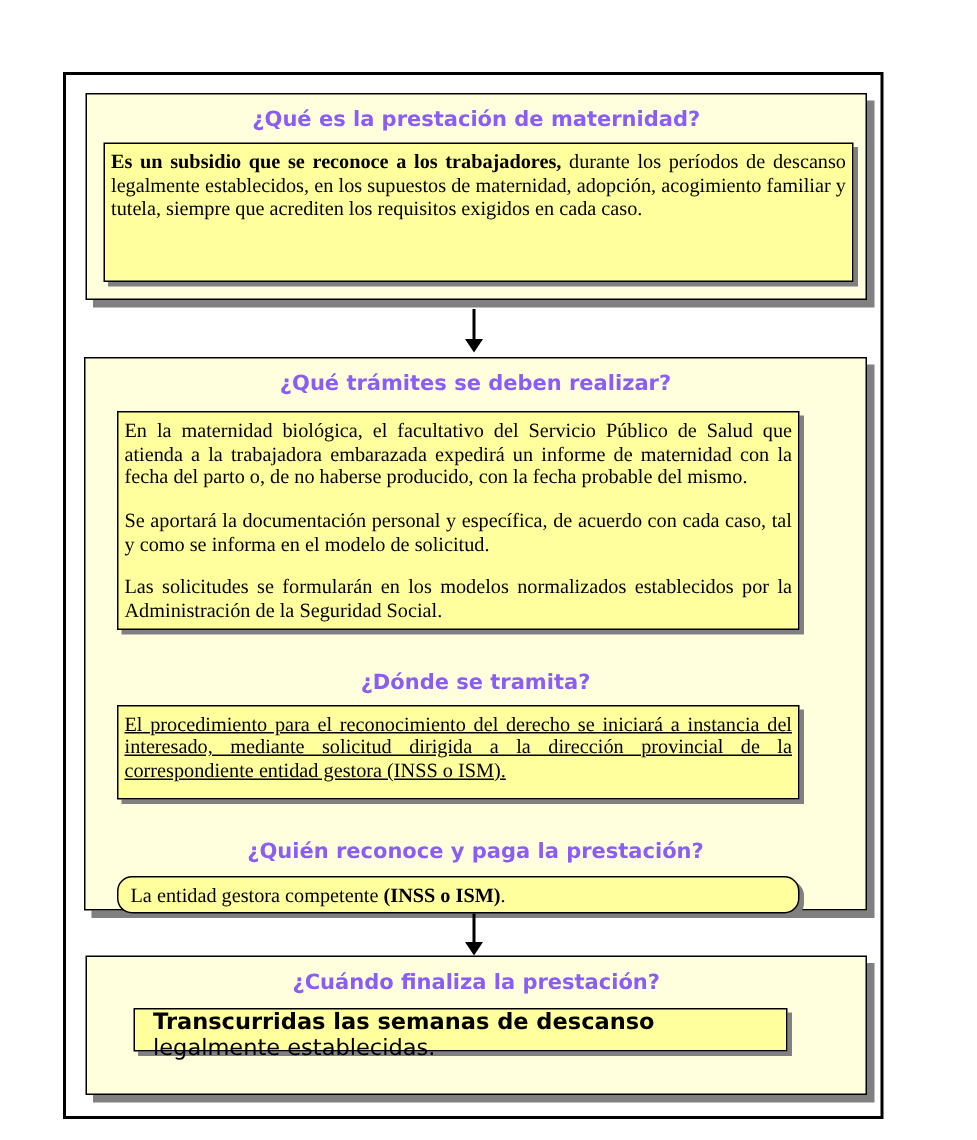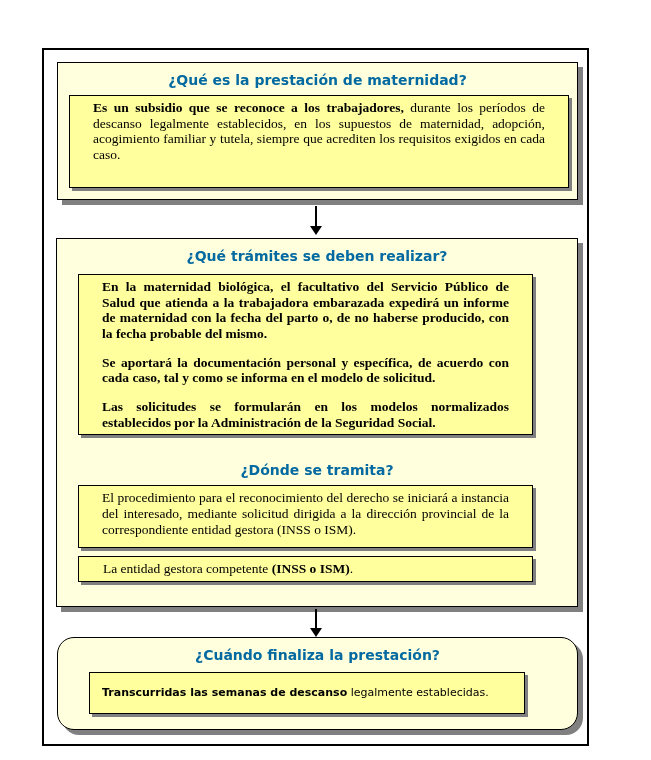--- a/index.html
+++ b/index.html
@@ -21,55 +21,54 @@
   }
 
   .panel {
     margin: 0 9px 0 13px;
     border: 1px solid #000;
     background: var(--section-bg, #ffffde);
     box-shadow: 5px 5px 0 var(--shadow, #808080);
   }
   .panel-what { margin-top: 12px; height: 138px; }
   .panel-proc { height: 369px; margin-left: 12px; }
-  .panel-end  { height: 93px; border-radius: 17px;  }
+  .panel-end  { height: 93px;  }
 
   .panel-title {
     padding-top: 9px;
     text-align: center;
     font-family: "DejaVu Sans", sans-serif;
     font-size: 14px;
     font-weight: bold;
-    color: #0369a1;
+    color: #8b5cf6;
   }
   .panel-proc .panel-title.sub { padding-top: 27px; }
 
   .infobox {
     border: 1px solid #000;
     background: var(--box-bg, #ffff9e);
     box-shadow: 3px 3px 0 var(--shadow, #808080);
-    padding: 4px 23px;
+    padding: 4px 4px;
     font-size: 13.5px;
     line-height: 1.16;
   }
   .infobox .para { text-align: justify; margin-bottom: 13px; }
   .infobox .para:last-child { margin-bottom: 0; }
 
   .infobox-what  { margin: 7px 8px 0 11px; min-height: 93px; }
-  .infobox-proc  { margin: 10px 44px 0 21px; font-weight: bold; }
-  .infobox-where { margin: 7px 44px 0 21px; min-height: 63px; }
-  .infobox-who   { margin: 8px 44px 0 21px; padding: 4px 24px; }
+  .infobox-proc  { margin: 10px 44px 0 21px; }
+  .infobox-where { margin: 7px 44px 0 21px; min-height: 63px; text-decoration: underline; }
+  .infobox-who   { margin: 8px 44px 0 21px; padding: 4px 8px; border-radius: 10px; }
   .infobox-end {
     margin: 9px 52px 0 31px;
-    height: 42px;
+    height: 29px;
     display: flex;
-    align-items: center;
     padding: 0 8px 0 12px;
     font-family: "DejaVu Sans", sans-serif;
-    font-size: 11px;
+    font-size: 15px;
   }
   .infobox-end .para { text-align: left; margin: 0; }
 
   .arrow {
     height: 38px;
     display: flex;
     flex-direction: column;
     align-items: center;
     padding-top: 6px;
   }
@@ -106,20 +105,21 @@
         <p class="para"><span>En la maternidad biológica, el facultativo del Servicio Público de Salud que atienda a la trabajadora embarazada expedirá un informe de maternidad con la fecha del parto o, de no haberse producido, con la fecha probable del mismo.</span></p>
         <p class="para"><span>Se aportará la documentación personal y específica, de acuerdo con cada caso, tal y como se informa en el modelo de solicitud.</span></p>
         <p class="para"><span>Las solicitudes se formularán en los modelos normalizados establecidos por la Administración de la Seguridad Social.</span></p>
       </div>
 
       <h2 class="panel-title sub">¿Dónde se tramita?</h2>
       <div class="infobox infobox-where">
         <p class="para"><span>El procedimiento para el reconocimiento del derecho se iniciará a instancia del interesado, mediante solicitud dirigida a la dirección provincial de la correspondiente entidad gestora (INSS o ISM).</span></p>
       </div>
 
+      <h2 class="panel-title sub">¿Quién reconoce y paga la prestación?</h2>
       <div class="infobox infobox-who">
         <p class="para"><span>La entidad gestora competente </span><b>(INSS o ISM)</b><span>.</span></p>
       </div>
     </section>
 
     <div class="arrow arrow-2">
       <span class="arrow-stem"></span>
       <span class="arrow-head"></span>
     </div>
 

